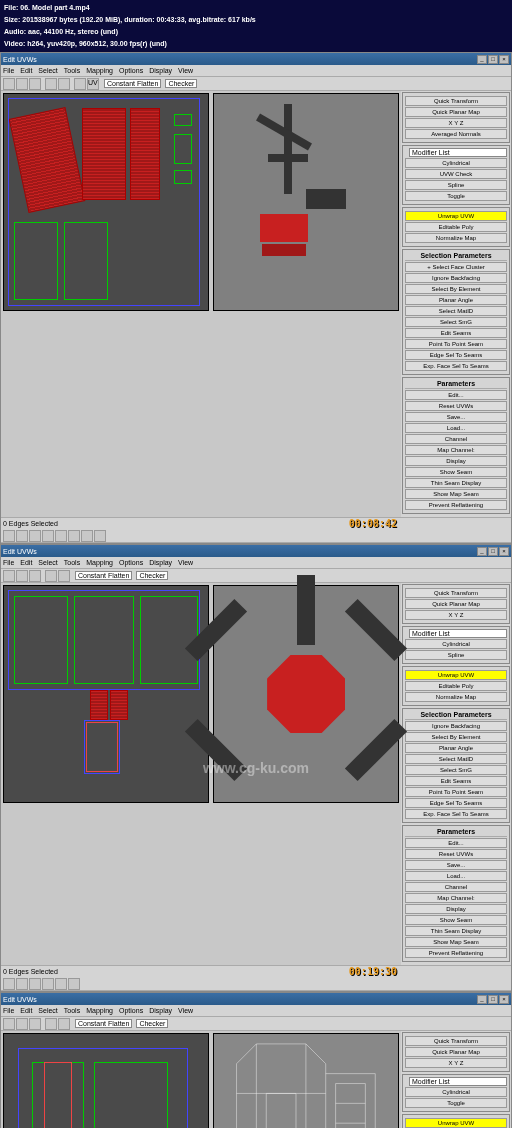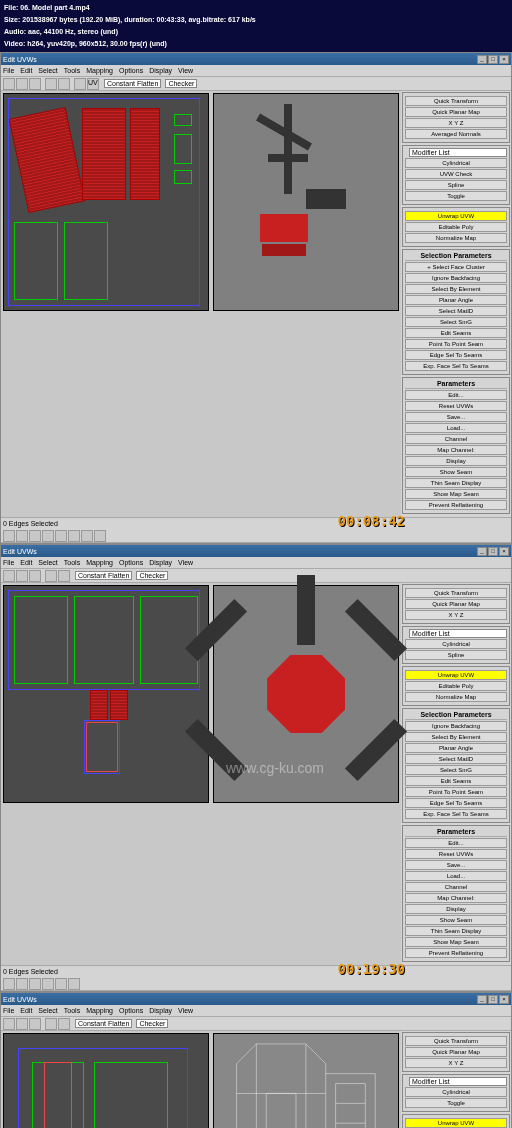--- a/index.html
+++ b/index.html
@@ -18,22 +18,22 @@
 .dropdown { background:#fff; border:1px solid #888; padding:0 2px; font-size:7px; margin-left:4px; }
 .content { display:flex; }
 .uv-view { flex:1; background:#4a4a4a; position:relative; height:218px; margin:2px; border:1px solid #000; }
 .viewport3d { flex:0.9; background:#808080; position:relative; height:218px; margin:2px; border:1px solid #000; }
 .side-panel { width:110px; background:#d4d4d4; display:flex; flex-direction:column; padding:1px; }
 .panel-box { background:#d4d4d4; border:1px solid #888; margin-bottom:2px; padding:2px; }
 .panel-title { font-size:7px; font-weight:bold; text-align:center; border-bottom:1px solid #aaa; padding-bottom:1px; margin-bottom:1px; }
 .pbtn { background:#ddd; border:1px solid #999; padding:1px 2px; margin:1px 0; font-size:6px; display:block; width:100%; text-align:center; }
 .highlight-yellow { background:#ffff00 !important; }
 .status { height:12px; background:#d4d4d4; border-top:1px solid #aaa; display:flex; align-items:center; padding:0 2px; font-size:7px; }
-.timer { position:absolute; bottom:14px; right:106px; color:#e89818; font-size:14px; font-family:monospace; font-weight:bold; text-shadow:1px 1px 0 #000; }
-.watermark { position:absolute; left:50%; top:50%; transform:translate(-50%,-50%); color:rgba(255,255,255,0.4); font-size:14px; font-weight:normal; z-index:100;margin-left:19px; }
+.timer { position:absolute; bottom:14px; right:114px; color:#e89818; font-size:10px; font-family:monospace; font-weight:bold; text-shadow:1px 1px 0 #000; }
+.watermark { position:absolute; left:50%; top:50%; transform:translate(-50%,-50%); color:rgba(255,255,255,0.4); font-size:14px; font-weight:bold; z-index:100; }
 .uv-rect { position:absolute; border:1px solid; }
 .red-mesh { background:repeating-linear-gradient(0deg,#c82020,#c82020 1px,#a01818 1px,#a01818 3px),repeating-linear-gradient(90deg,transparent,transparent 1px,rgba(0,0,0,0.2) 1px,rgba(0,0,0,0.2) 3px); }
 .green-rect { border-color:#0c0; }
 .blue-rect { border-color:#44f; }
 .red-rect { border-color:#e44; }
 .obj3d { position:absolute; background:#333; }
 </style>
 </head>
 <body>
 

